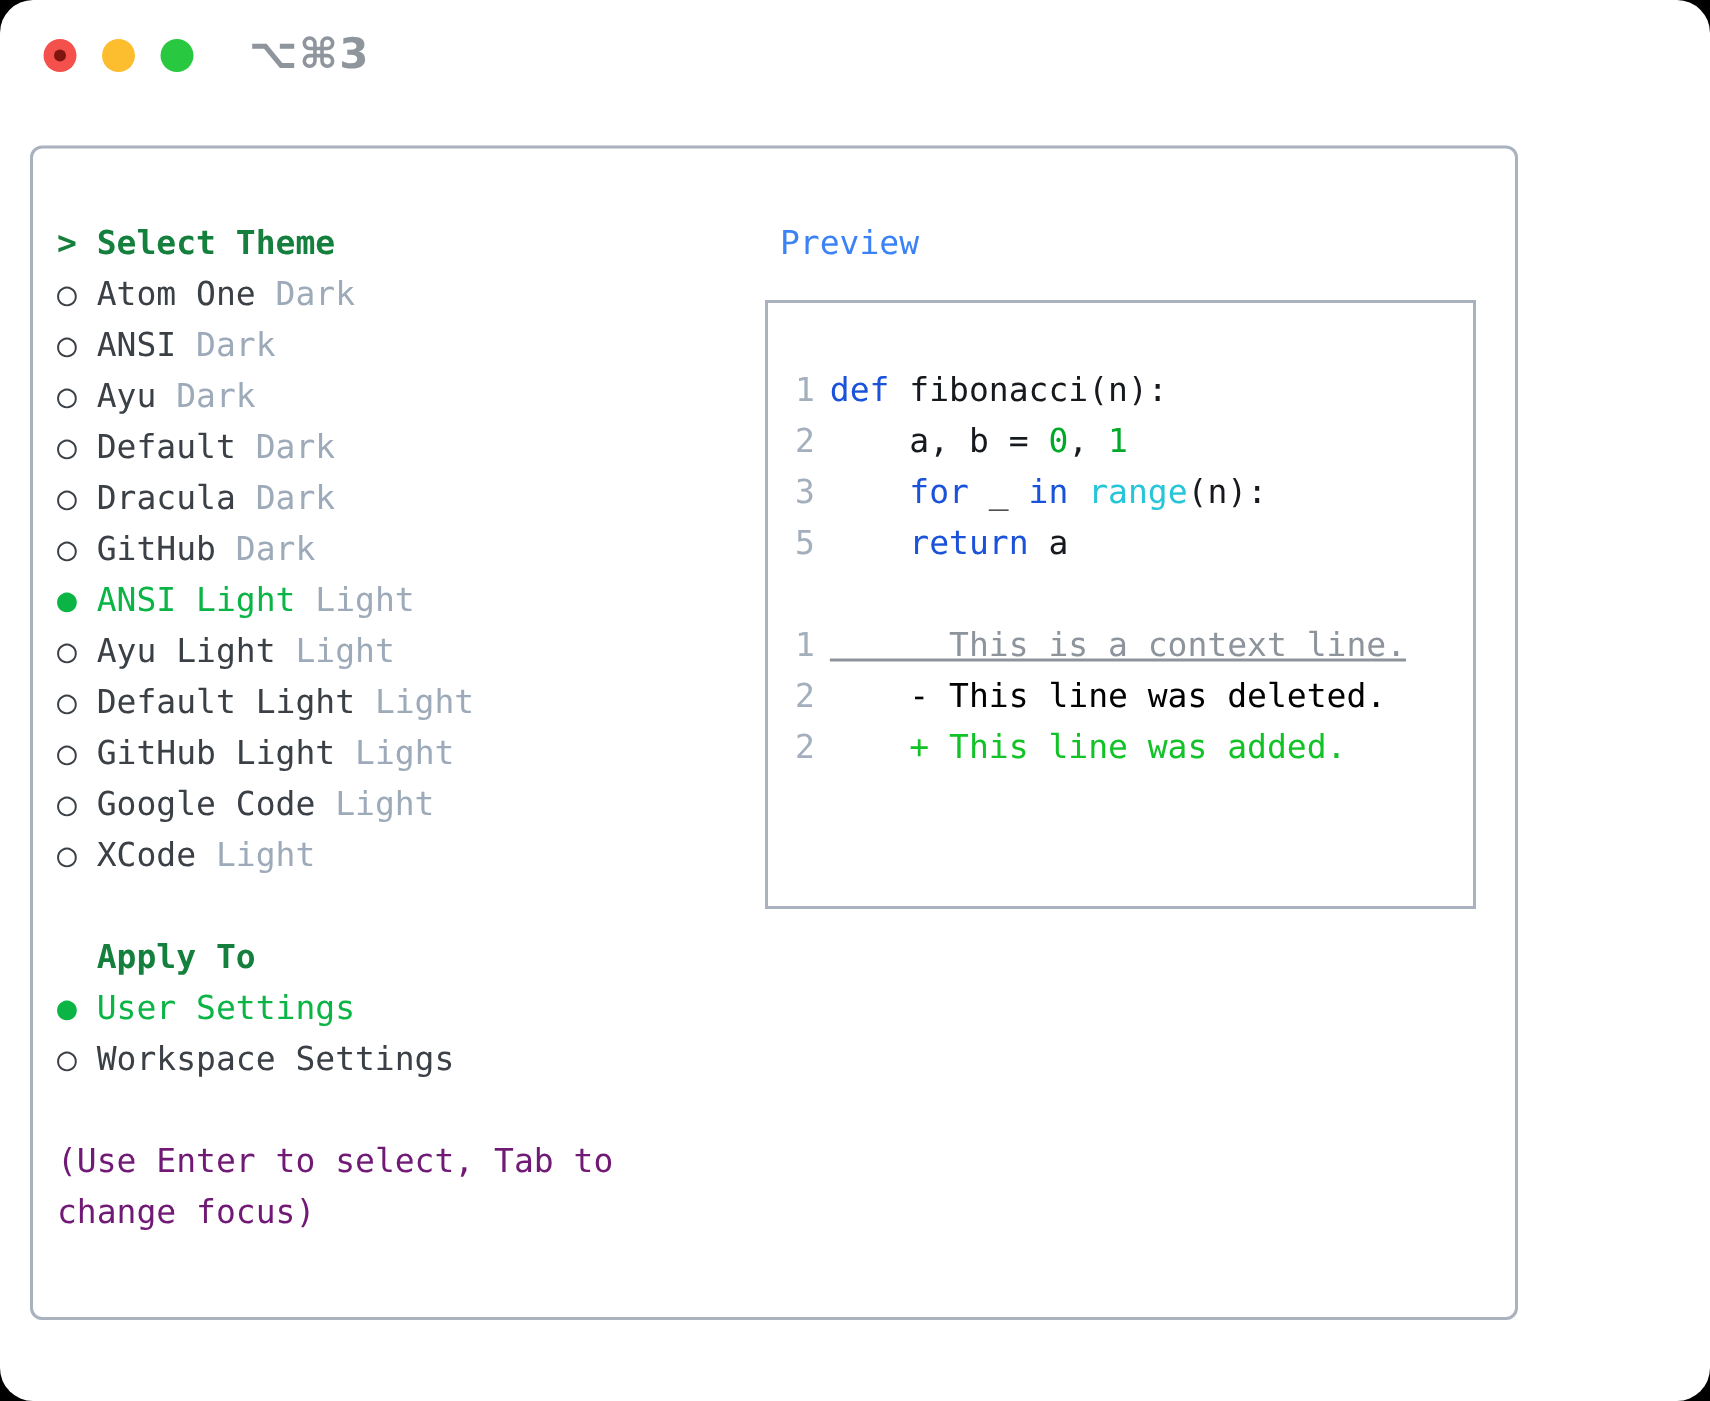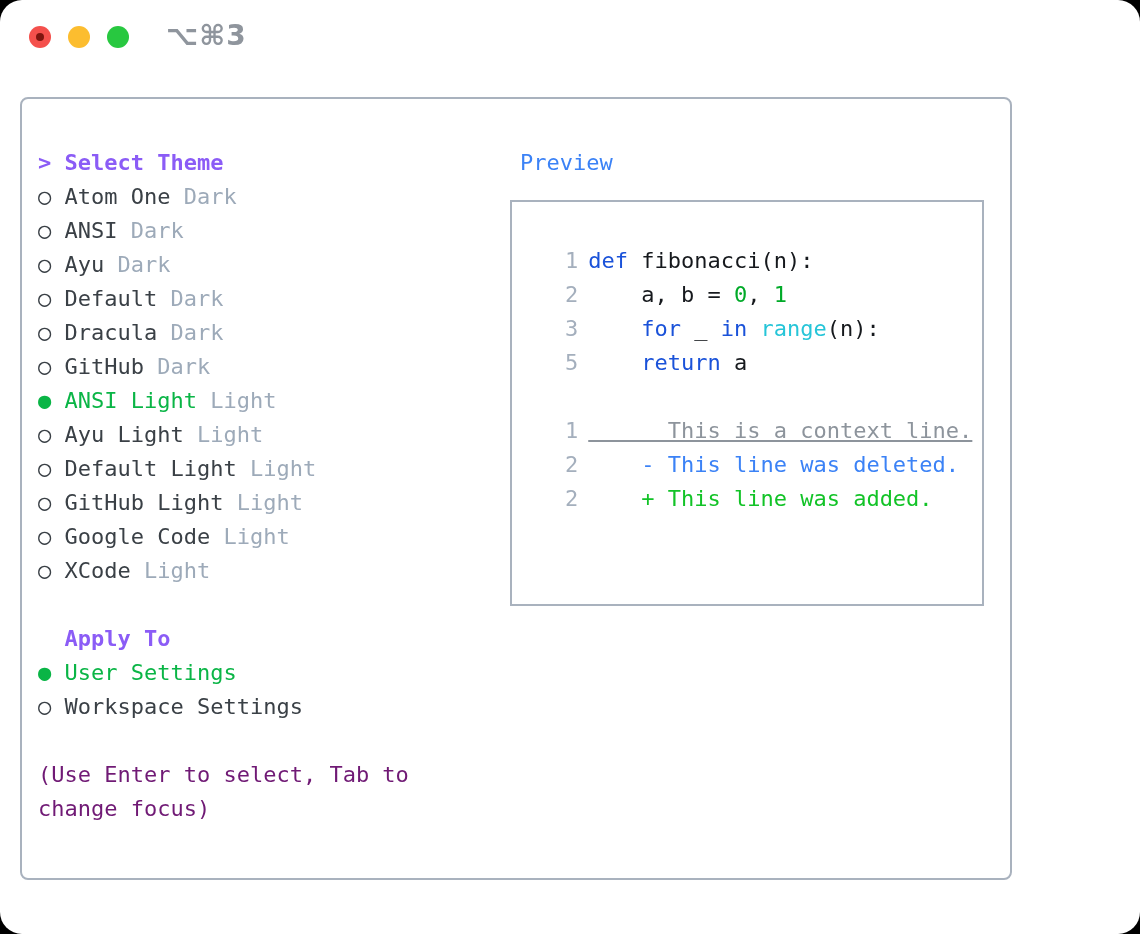--- a/index.html
+++ b/index.html
@@ -29,42 +29,42 @@
   .content-box {
     position: absolute; left: 20px; top: 97px; width: 992px; height: 783px;
     box-sizing: border-box; border: 2px solid #a9b2be; border-radius: 8px;
     background: #fff;
   }
   .pane { position: absolute; font-size: 22px; line-height: 34px; color: #3a4046; }
   .left-pane { left: 16px; top: 47px; }
   .row { white-space: pre; height: 34px; }
   .spacer { height: 34px; }
   .marker { display: inline-block; width: 2ch; }
-  .heading { font-weight: bold; color: #8b5cf6; }
+  .heading { font-weight: bold; color: #15803d; }
   .muted { color: #9daab9; }
   .selected-green { color: #0ab546; }
   .hint { color: #701a75; }
   
   .preview-label { left: 498px; top: 47px; font-weight: normal; color: #3b82f6; }
   .preview-box {
     position: absolute; left: 488px; top: 101px; width: 474px; height: 406px;
-    box-sizing: border-box; border: 2px solid #a9b2be; background: #fff; padding-left: 35px;
+    box-sizing: border-box; border: 2px solid #a9b2be; background: #fff;
   }
   .preview-code { padding: 42px 0 0 18px; font-size: 22px; line-height: 34px; }
   .code-line { white-space: pre; min-height: 34px; color: #16191d; }
   .ln {
     display: inline-block; width: 1ch; margin-right: 10px;
     text-align: right; color: #a4afbd;
   }
   .tok.pl  { color: #16191d; }
   .tok.kw  { color: #1a52d9; }
   .tok.fn  { color: #26c5d8; }
   .tok.num { color: #00aa28; }
   .tok.ctx { color: #8d949c; text-decoration: underline; }
-  .tok.del { color: #3b82f6; }
+  .tok.del { color: #000000; }
   .tok.add { color: #12c327; text-align: right; }
 </style>
 </head>
 <body>
 
 <div class="window">
 
   <div class="titlebar">
     <div class="light light-close"></div>
     <div class="light light-min"></div>

